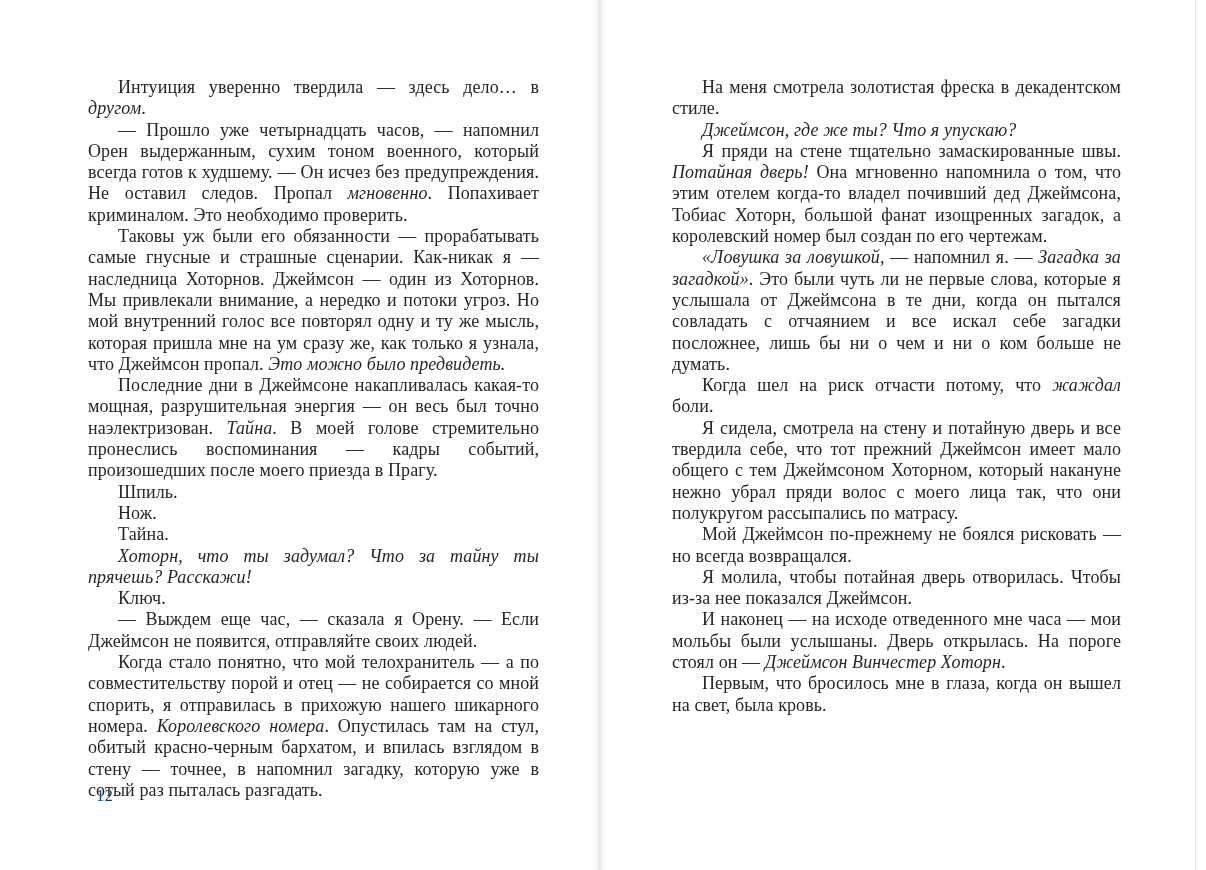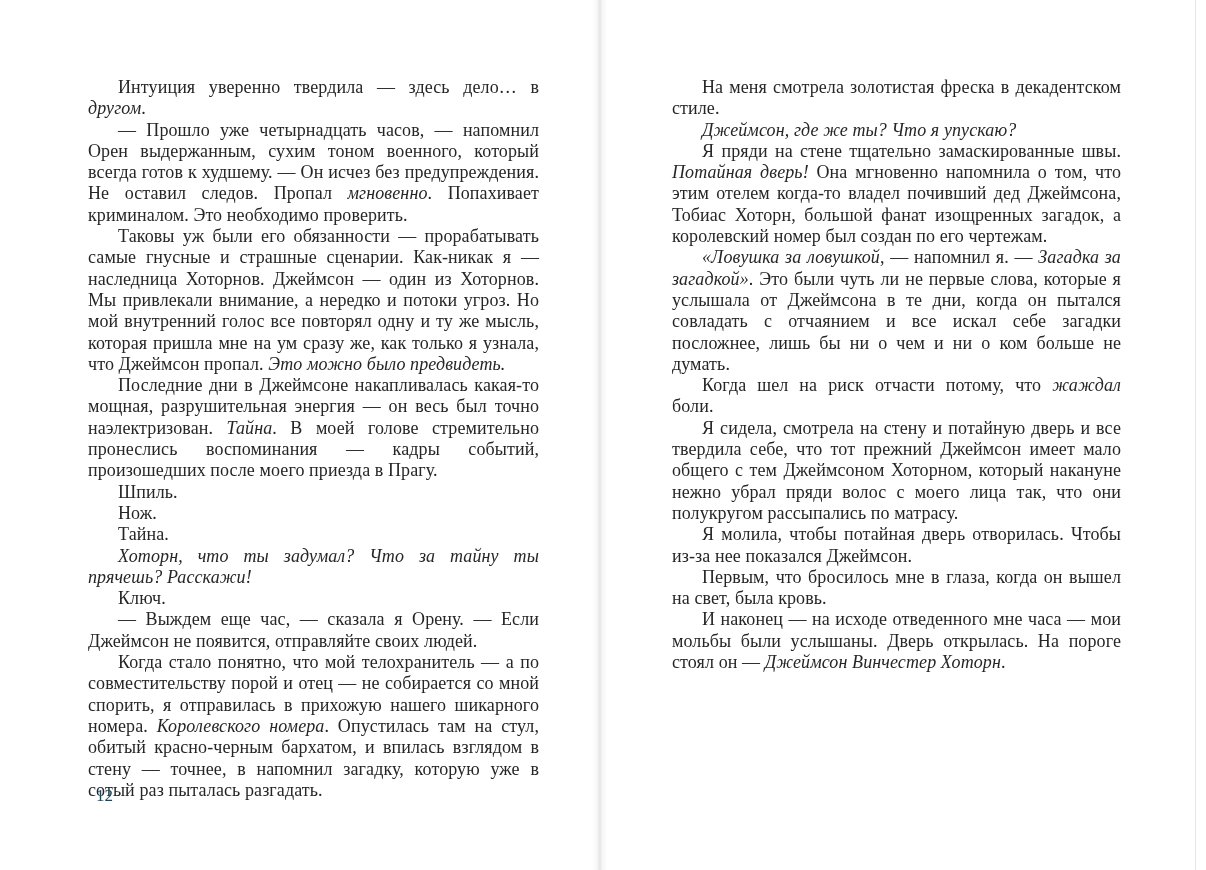--- a/index.html
+++ b/index.html
@@ -104,21 +104,22 @@
   <div class="spine"></div>
 
   <section class="page right">
     <div class="page-text">
         <p><span>На меня смотрела золотистая фреска в декадентском стиле.</span></p>
         <p><em>Джеймсон, где же ты? Что я упускаю?</em></p>
         <p><span>Я пряди на стене тщательно замаскированные швы. </span><em>Потайная дверь!</em><span> Она мгновенно напомнила о том, что этим отелем когда-то владел почивший дед Джеймсона, Тобиас Хоторн, большой фанат изощренных загадок, а королевский номер был создан по его чертежам.</span></p>
         <p><em>«Ловушка за ловушкой</em><span>, — напомнил я. — </span><em>Загадка за загадкой»</em><span>. Это были чуть ли не первые слова, которые я услышала от Джеймсона в те дни, когда он пытался совладать с отчаянием и все искал себе загадки посложнее, лишь бы ни о чем и ни о ком больше не думать.</span></p>
         <p><span>Когда шел на риск отчасти потому, что </span><em>жаждал</em><span> боли.</span></p>
         <p><span>Я сидела, смотрела на стену и потайную дверь и все твердила себе, что тот прежний Джеймсон имеет мало общего с тем Джеймсоном Хоторном, который накануне нежно убрал пряди волос с моего лица так, что они полукругом рассыпались по матрасу.</span></p>
+        <p><span>Мой Джеймсон по-прежнему не боялся рисковать — но всегда возвращался.</span></p>
         <p><span>Я молила, чтобы потайная дверь отворилась. Чтобы из-за нее показался Джеймсон.</span></p>
+        <p><span>И наконец — на исходе отведенного мне часа — мои мольбы были услышаны. Дверь открылась. На пороге стоял он — </span><em>Джеймсон Винчестер Хоторн</em><span>.</span></p>
         <p><span>Первым, что бросилось мне в глаза, когда он вышел на свет, была кровь.</span></p>
-        <p><span>И наконец — на исходе отведенного мне часа — мои мольбы были услышаны. Дверь открылась. На пороге стоял он — </span><em>Джеймсон Винчестер Хоторн</em><span>.</span></p>
       </div>
   </section>
 
   <div class="edge-line"></div>
 
 </div>
 
 </body></html>

